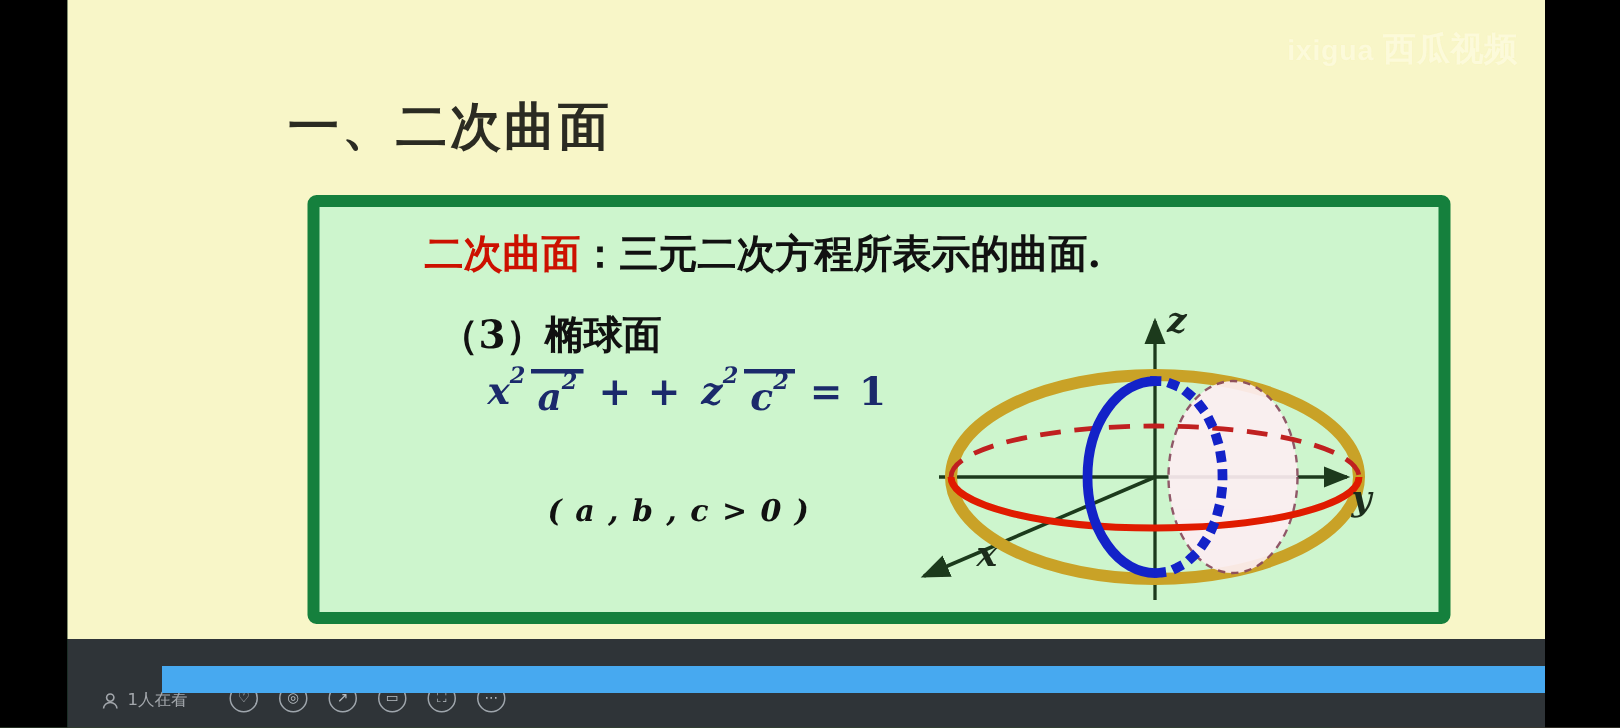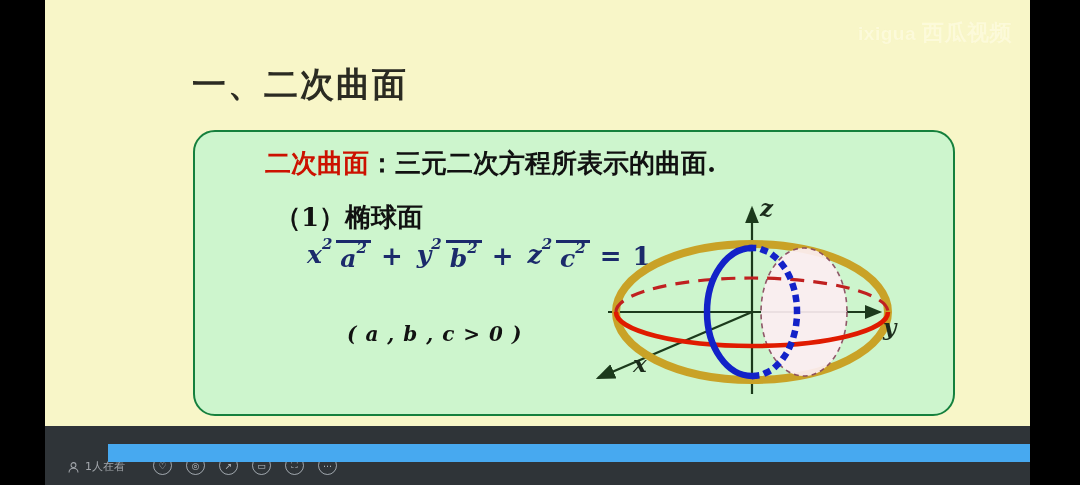--- a/index.html
+++ b/index.html
@@ -29,24 +29,24 @@
   .slide-title{
     position:absolute;left:147px;top:62px;
     font-family:"DejaVu Sans","Liberation Sans",sans-serif;
     font-size:34px;font-weight:700;color:#2b2b22;
     letter-spacing:2px;
     white-space:nowrap;
   }
 
   
   .panel{
-    position:absolute;left:148px;top:130px;width:762px;height:286px;
+    position:absolute;left:160px;top:130px;width:762px;height:286px;
     background:#cdf5cd;
-    border:2px solid #15803d;
-    border-radius:22px;
+    border:8px solid #15803d;
+    border-radius:6px;
     box-sizing:border-box;
   }
 
   .defn{
     position:absolute;left:70px;top:14px;
     font-family:"DejaVu Serif","Liberation Serif",serif;
     font-size:26px;font-weight:700;white-space:nowrap;color:#111;
   }
   .defn .kw{color:#cc1100;}
 
@@ -138,32 +138,28 @@
     </div>
 
     <div class="slide-title">一、二次曲面</div>
 
     <div class="panel">
 
       <div class="defn">
         <span class="kw">二次曲面</span><span>：三元二次方程所表示的曲面.</span>
       </div>
 
-      <div class="item1">（1）椭球面</div>
+      <div class="item1">（3）椭球面</div>
 
       <div class="equation">
         <span class="frac">
           <span class="num"><span>x</span><span class="sup">2</span></span>
           <span class="den"><span>a</span><span class="sup">2</span></span>
         </span>
         <span class="op">+</span>
-        <span class="frac">
-          <span class="num"><span>y</span><span class="sup">2</span></span>
-          <span class="den"><span>b</span><span class="sup">2</span></span>
-        </span>
         <span class="op">+</span>
         <span class="frac">
           <span class="num"><span>z</span><span class="sup">2</span></span>
           <span class="den"><span>c</span><span class="sup">2</span></span>
         </span>
         <span class="op">=</span>
         <span class="op">1</span>
       </div>
 
       <div class="cond">( a , b , c &gt; 0 )</div>

